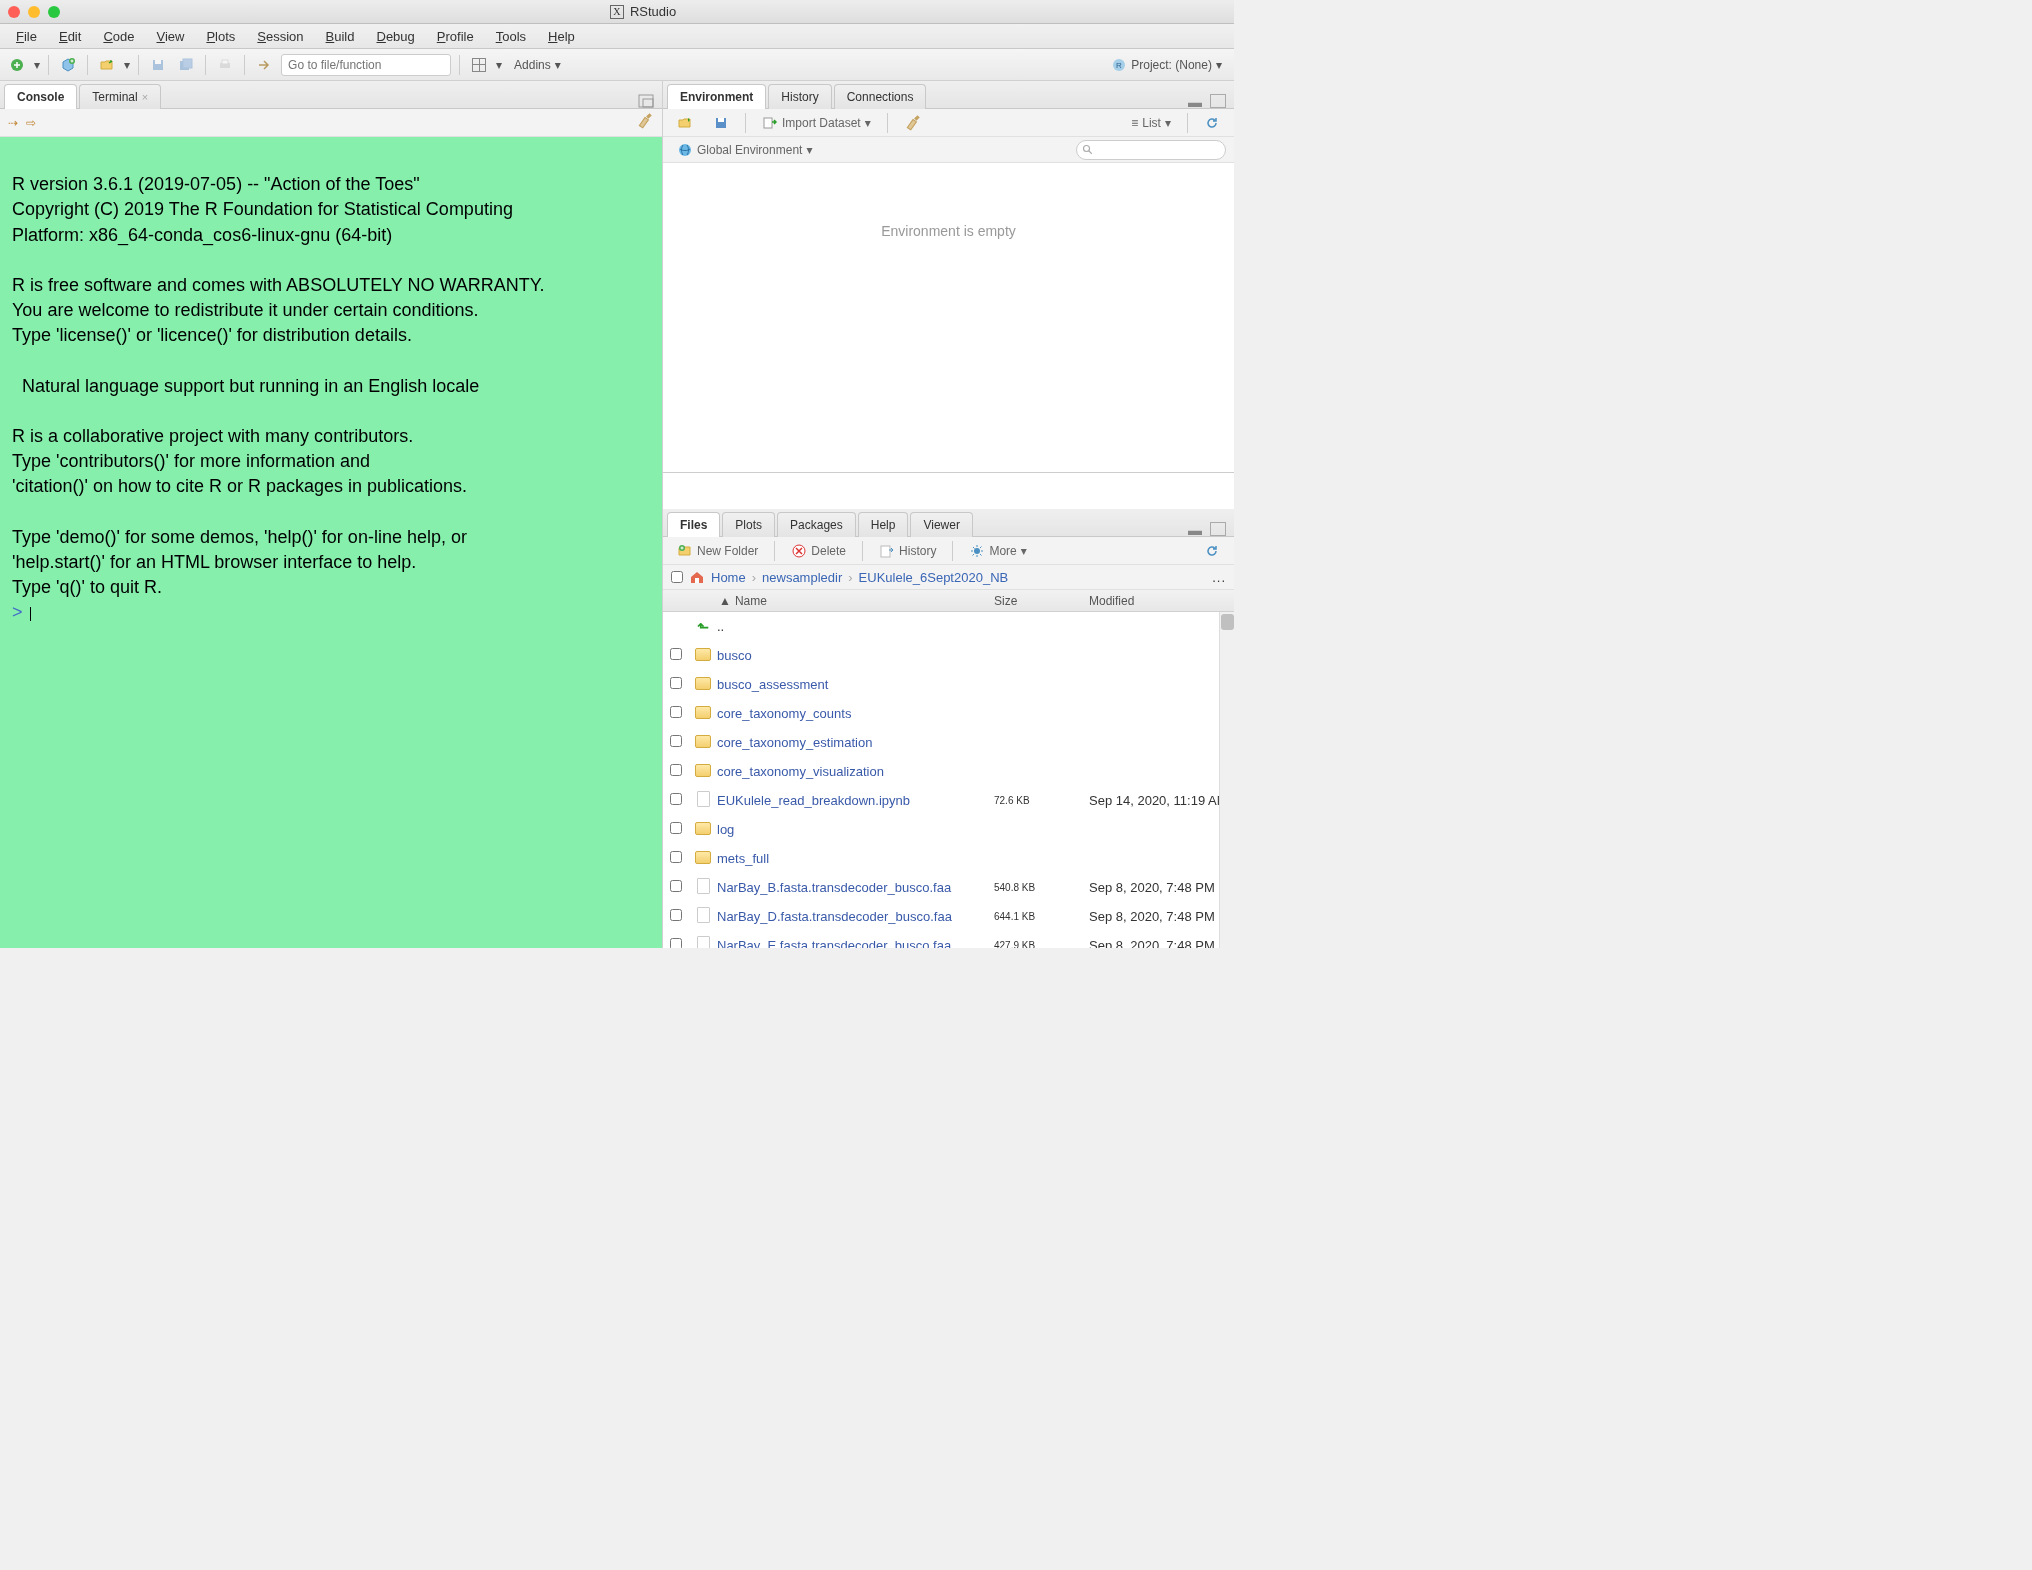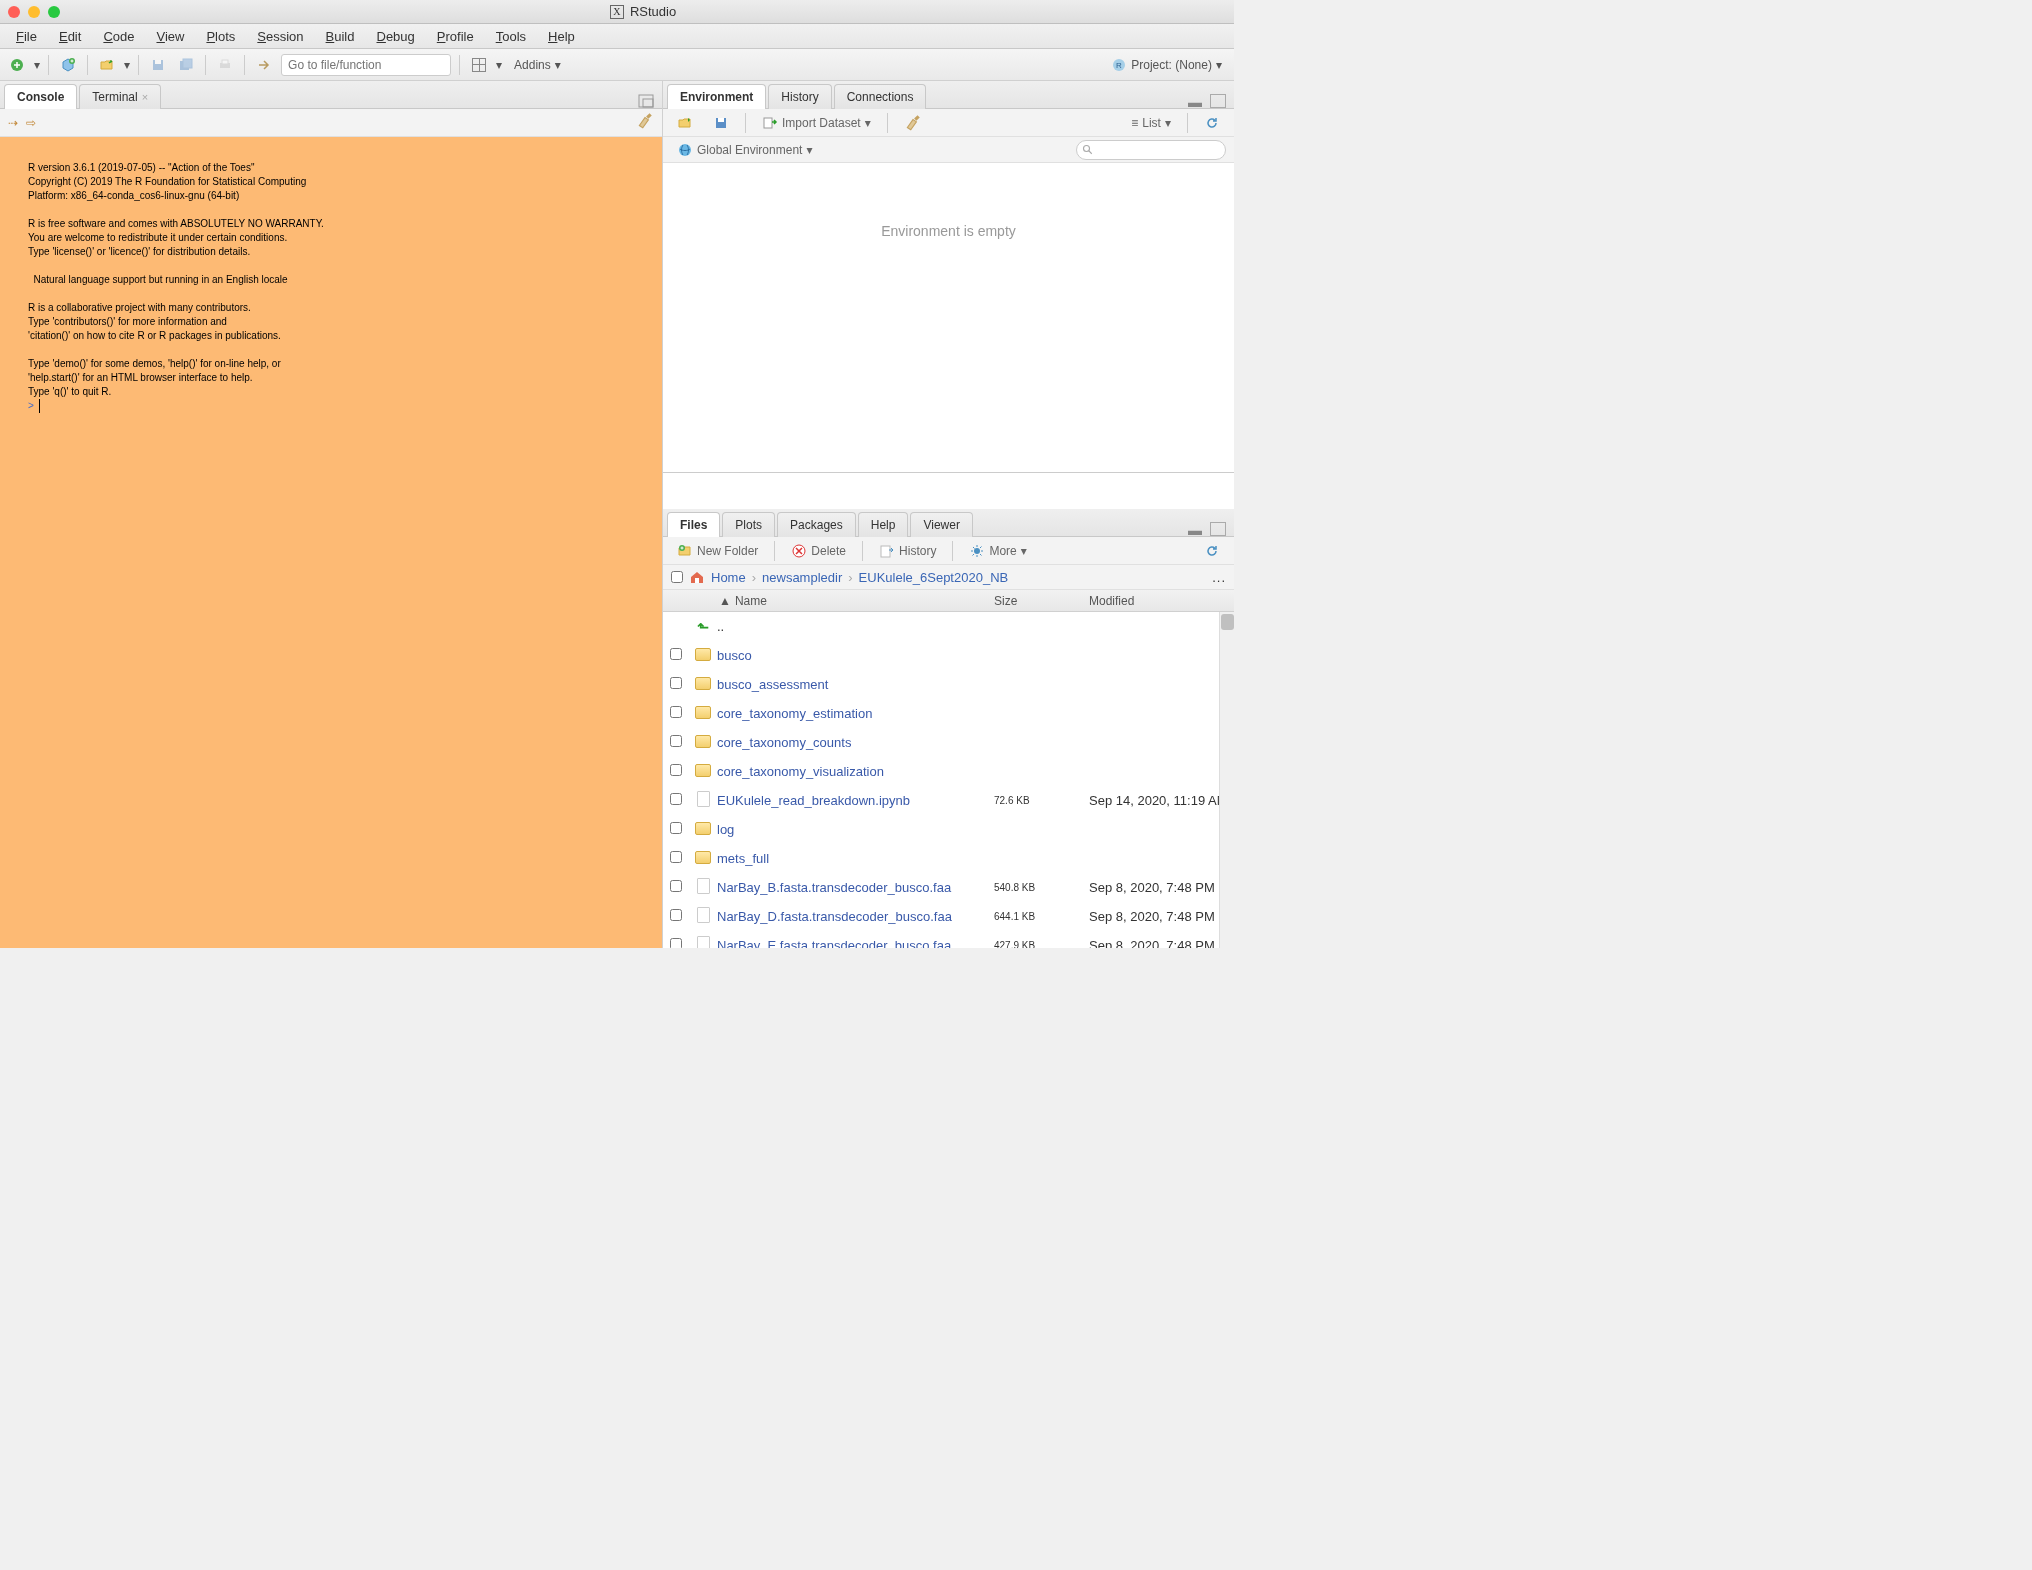--- a/index.html
+++ b/index.html
@@ -47,21 +47,21 @@
     position:relative; top:1px;
   }
   .tab.active { background:#fff; font-weight:bold; }
   .tab .close { color:#aaa; font-size:11px;}
   .tabs .win-icons { margin-left:auto; display:flex; gap:6px; padding-right:8px; align-items:center; color:#888;}
   .win-icons span { width:16px; height:14px; border:1px solid #aaa; display:inline-block;}
   .subtoolbar {
     height:28px; display:flex; align-items:center; padding:0 8px; gap:8px;
     background:#f3f3f3; border-bottom:1px solid #e0e0e0; font-size:12px; color:#666;
   }
-  .console-body { flex:1; padding:10px 28px; font-family: "Lucida Grande", sans-serif; font-size:10px; line-height:1.4; color:#000; overflow:auto; background:#fdba74; white-space:pre-wrap;}
+  .console-body { flex:1; padding:10px 12px; font-family: "Lucida Grande", sans-serif; font-size:18px; line-height:1.4; color:#000; overflow:auto; background:#86efac; white-space:pre-wrap;}
   .prompt { color:#4169c9; }
   .cursor { display:inline-block; width:1px; height:14px; background:#000; vertical-align:middle; margin-left:2px;}
   .pane { display:flex; flex-direction:column; }
   .env-pane { flex: 0 0 392px; border-bottom:1px solid #ccc; }
   .files-pane { flex:1;margin-top:36px; }
   .subbar-btn { display:flex; align-items:center; gap:4px; padding:2px 6px; cursor:default; }
   .search-env { width:150px; height:20px; border:1px solid #ccc; border-radius:10px; padding:0 8px 0 22px; color:#999; font-size:12px; background:#fff;}
   .env-empty { flex:1; display:flex; align-items:flex-start; justify-content:center; color:#999; font-size:14px; padding-top:60px; background:#fff;}
   .breadcrumb { display:flex; align-items:center; gap:6px; padding:4px 8px; font-size:13px; background:#f3f3f3; border-bottom:1px solid #e0e0e0;}
   .breadcrumb a { color:#3a66b5; }
@@ -419,28 +419,28 @@
             <div class="file-row">
               <span class="cb"><input type="checkbox" style=""></span>
               <span class="ic"><span class="folder-ic"></span></span>
               <span class="nm">busco_assessment</span>
               <span class="sz"></span>
               <span class="md"></span>
             </div>
             <div class="file-row">
               <span class="cb"><input type="checkbox" style=""></span>
               <span class="ic"><span class="folder-ic"></span></span>
+              <span class="nm">core_taxonomy_counts</span>
+              <span class="sz"></span>
+              <span class="md"></span>
+            </div>
+            <div class="file-row">
+              <span class="cb"><input type="checkbox" style=""></span>
+              <span class="ic"><span class="folder-ic"></span></span>
               <span class="nm">core_taxonomy_estimation</span>
-              <span class="sz"></span>
-              <span class="md"></span>
-            </div>
-            <div class="file-row">
-              <span class="cb"><input type="checkbox" style=""></span>
-              <span class="ic"><span class="folder-ic"></span></span>
-              <span class="nm">core_taxonomy_counts</span>
               <span class="sz"></span>
               <span class="md"></span>
             </div>
             <div class="file-row">
               <span class="cb"><input type="checkbox" style=""></span>
               <span class="ic"><span class="folder-ic"></span></span>
               <span class="nm">core_taxonomy_visualization</span>
               <span class="sz"></span>
               <span class="md"></span>
             </div>

